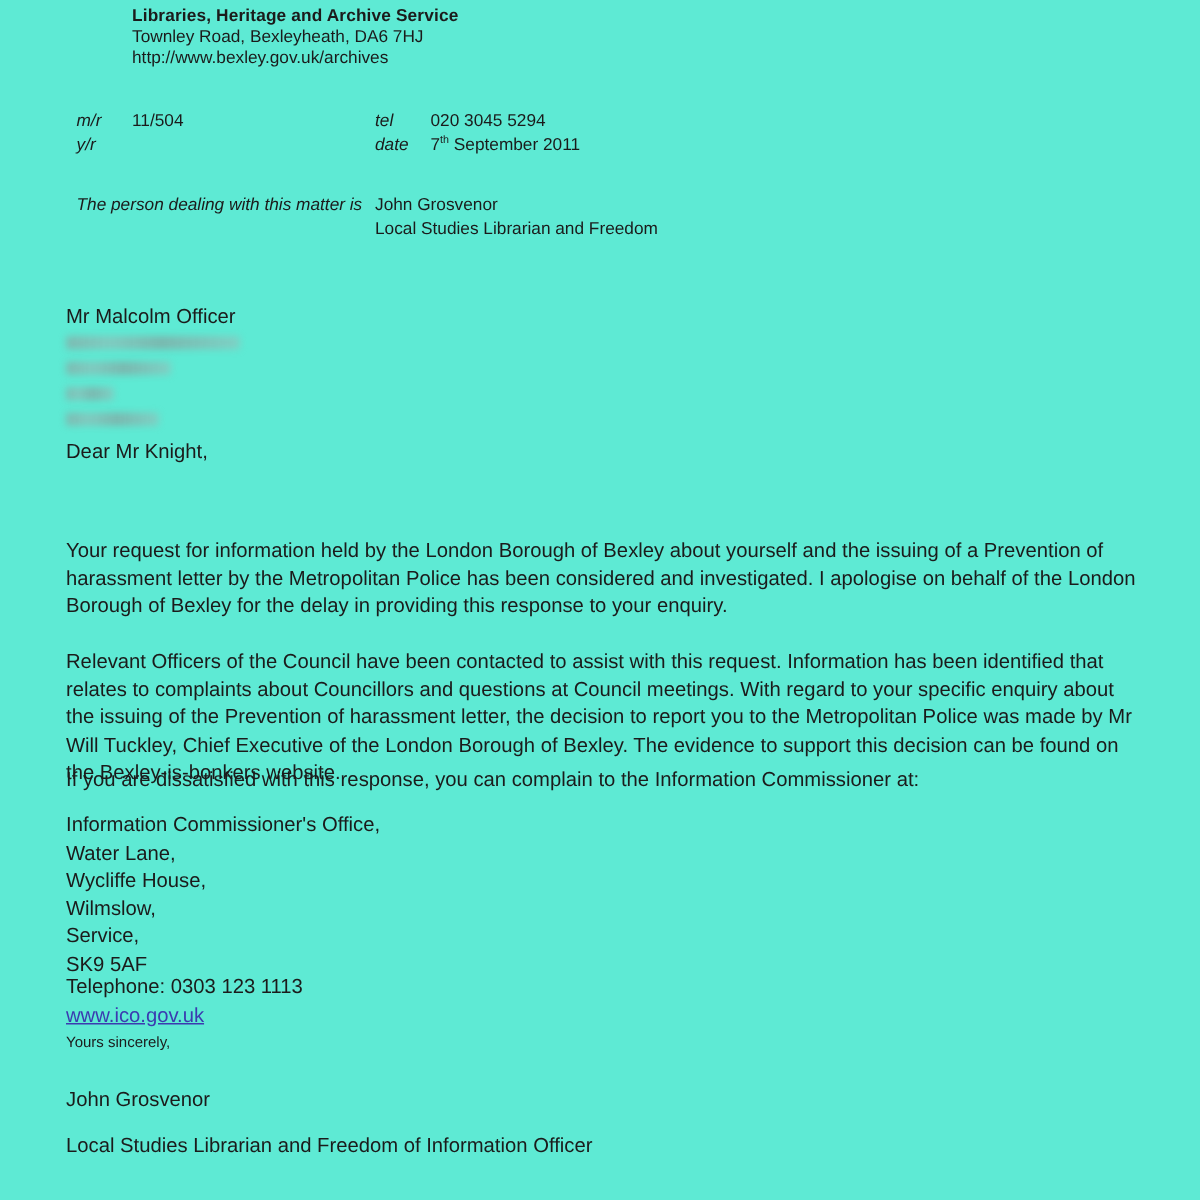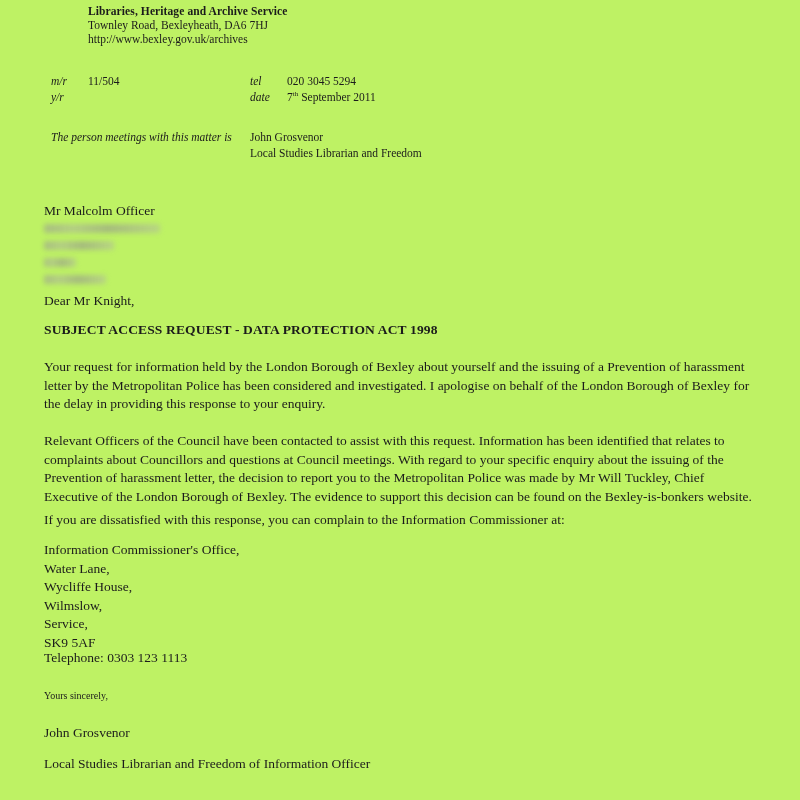--- a/index.html
+++ b/index.html
@@ -13,23 +13,22 @@
     height: 800px;
     position: relative;
     font-family: "Liberation Sans", sans-serif;
     color: #1b1b1b;
     -webkit-font-smoothing: antialiased;
   }
 
   .page {
     position: absolute;
     inset: 0;
-    background: #bef264;
+    background: #5eead4;
     overflow: hidden;
-    font-family: Liberation Serif, serif;
   }
 
   
   .letterhead {
     position: absolute;
     left: 88px;
     top: 4px;
     font-size: 11.5px;
     line-height: 14.2px;
   }
@@ -205,53 +204,53 @@
         <span class="ref-val"></span>
       </div>
       <div class="ref-col-right">
         <span class="ref-key">date</span>
         <span class="ref-val"><span>7</span><sup>th</sup><span> September 2011</span></span>
       </div>
     </div>
   </div>
 
   <div class="personblock">
-    <div class="person-label">The person meetings with this matter is</div>
+    <div class="person-label">The person dealing with this matter is</div>
     <div class="person-value">
       <div>John Grosvenor</div>
       <div>Local Studies Librarian and Freedom</div>
     </div>
   </div>
 
   <div class="addressee">
     <div class="name">Mr Malcolm Officer</div>
     <div class="redacted-lines">
         <div class="redacted" style="width: 116px;"></div>
         <div class="redacted" style="width: 70px;"></div>
         <div class="redacted" style="width: 32px;"></div>
         <div class="redacted" style="width: 62px;"></div>
       </div>
   </div>
 
   <div class="salutation">Dear Mr Knight,</div>
-  <div class="subject">SUBJECT ACCESS REQUEST - DATA PROTECTION ACT 1998</div>
   <div class="para para-1">Your request for information held by the London Borough of Bexley about yourself and the issuing of a Prevention of harassment letter by the Metropolitan Police has been considered and investigated. I apologise on behalf of the London Borough of Bexley for the delay in providing this response to your enquiry.</div>
   <div class="para para-2">Relevant Officers of the Council have been contacted to assist with this request. Information has been identified that relates to complaints about Councillors and questions at Council meetings. With regard to your specific enquiry about the issuing of the Prevention of harassment letter, the decision to report you to the Metropolitan Police was made by Mr Will Tuckley, Chief Executive of the London Borough of Bexley. The evidence to support this decision can be found on the Bexley-is-bonkers website.</div>
   <div class="para para-3">If you are dissatisfied with this response, you can complain to the Information Commissioner at:</div>
 
   <div class="ico-address">
     <div>Information Commissioner's Office,</div>
     <div>Water Lane,</div>
     <div>Wycliffe House,</div>
     <div>Wilmslow,</div>
     <div>Service,</div>
     <div>SK9 5AF</div>
   </div>
 
   <div class="contact">
     <div>Telephone: 0303 123 1113</div>
+    <div><a class="weblink" href="#">www.ico.gov.uk</a></div>
   </div>
 
   <div class="signoff">Yours sincerely,</div>
   <div class="signer">John Grosvenor</div>
   <div class="signer-title">Local Studies Librarian and Freedom of Information Officer</div>
 
 </div>
 
 </body></html>

